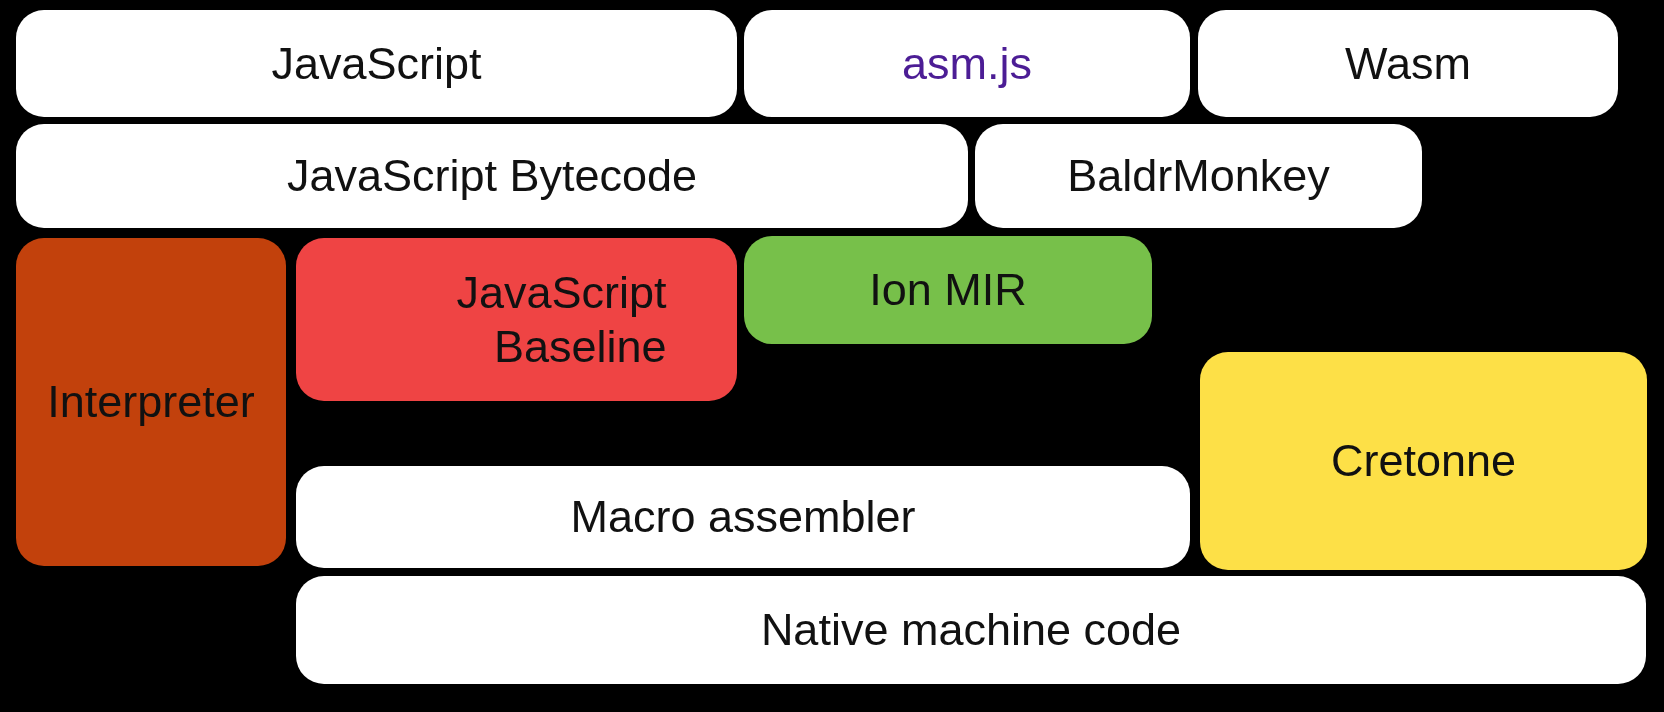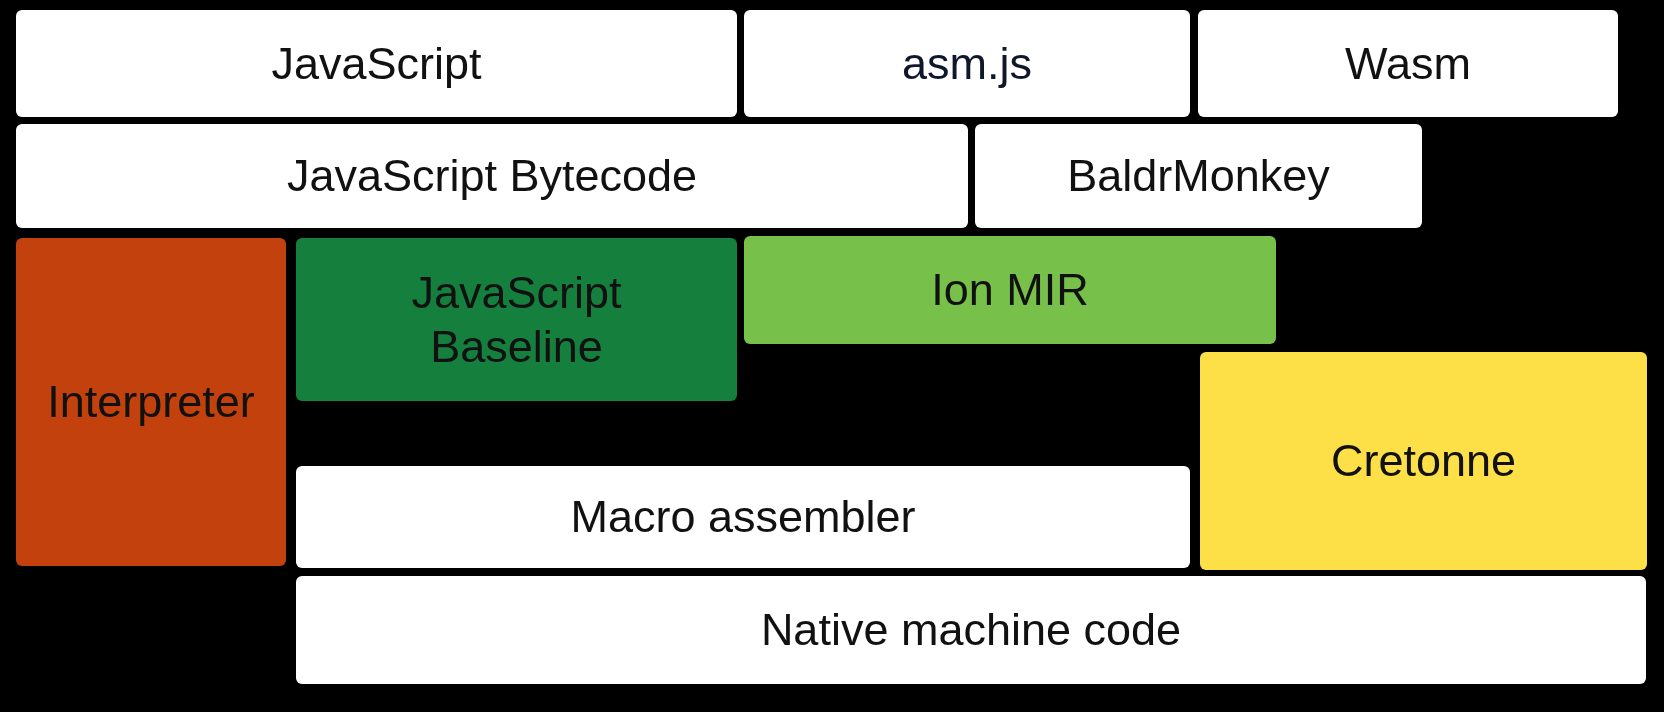--- a/index.html
+++ b/index.html
@@ -9,25 +9,25 @@
   }
   .canvas {
     position: relative;
     width: 1664px;
     height: 712px;
     overflow: hidden;
     font-family: "Liberation Sans", "DejaVu Sans", sans-serif;
   }
   .box {
     position: absolute;
-    border-radius: 6px;
+    border-radius: 28px;
     display: flex;
     align-items: center;
     justify-content: center;
-    text-align: center;
+    text-align: right;
     font-size: 45px;
     line-height: 1.2;
     color: #111111;
     box-sizing: border-box;
   }
   .box .label {
     display: block;
   }
   
   .wrap-2 .label {
@@ -37,44 +37,44 @@
 </head>
 <body>
 
 <div class="canvas" style="background-color: rgb(0, 0, 0);">
 
   <div class="box" style="left: 16px; top: 10px; width: 721px; height: 107px; background-color: rgb(255, 255, 255);">
     <span class="label" style="color: rgb(17, 17, 17);">JavaScript</span>
   </div>
 
   <div class="box" style="left: 744px; top: 10px; width: 446px; height: 107px; background-color: rgb(255, 255, 255);">
-    <span class="label" style="color: #0f172a;">asm.js</span>
+    <span class="label" style="color: #4c1d95;">asm.js</span>
   </div>
 
   <div class="box" style="left: 1198px; top: 10px; width: 420px; height: 107px; background-color: rgb(255, 255, 255);">
     <span class="label" style="color: rgb(17, 17, 17);">Wasm</span>
   </div>
 
   <div class="box" style="left: 16px; top: 124px; width: 952px; height: 104px; background-color: rgb(255, 255, 255);">
     <span class="label" style="color: rgb(17, 17, 17);">JavaScript Bytecode</span>
   </div>
 
   <div class="box" style="left: 975px; top: 124px; width: 447px; height: 104px; background-color: rgb(255, 255, 255);">
     <span class="label" style="color: rgb(17, 17, 17);">BaldrMonkey</span>
   </div>
 
   <div class="box" style="left: 16px; top: 238px; width: 270px; height: 328px; background-color: #c2410c;">
     <span class="label" style="color: rgb(17, 17, 17);">Interpreter</span>
   </div>
 
-  <div class="box wrap-2" style="left: 296px; top: 238px; width: 441px; height: 163px; background-color: #15803d;">
+  <div class="box wrap-2" style="left: 296px; top: 238px; width: 441px; height: 163px; background-color: #ef4444;">
     <span class="label" style="color: rgb(17, 17, 17);">JavaScript Baseline</span>
   </div>
 
-  <div class="box" style="left: 744px; top: 236px; width: 532px; height: 108px; background-color: rgb(119, 192, 74);">
+  <div class="box" style="left: 744px; top: 236px; width: 408px; height: 108px; background-color: rgb(119, 192, 74);">
     <span class="label" style="color: rgb(17, 17, 17);">Ion MIR</span>
   </div>
 
 
   <div class="box" style="left: 1200px; top: 352px; width: 447px; height: 218px; background-color: #fde047;">
     <span class="label" style="color: rgb(17, 17, 17);">Cretonne</span>
   </div>
 
   <div class="box" style="left: 296px; top: 466px; width: 894px; height: 102px; background-color: rgb(255, 255, 255);">
     <span class="label" style="color: rgb(17, 17, 17);">Macro assembler</span>

